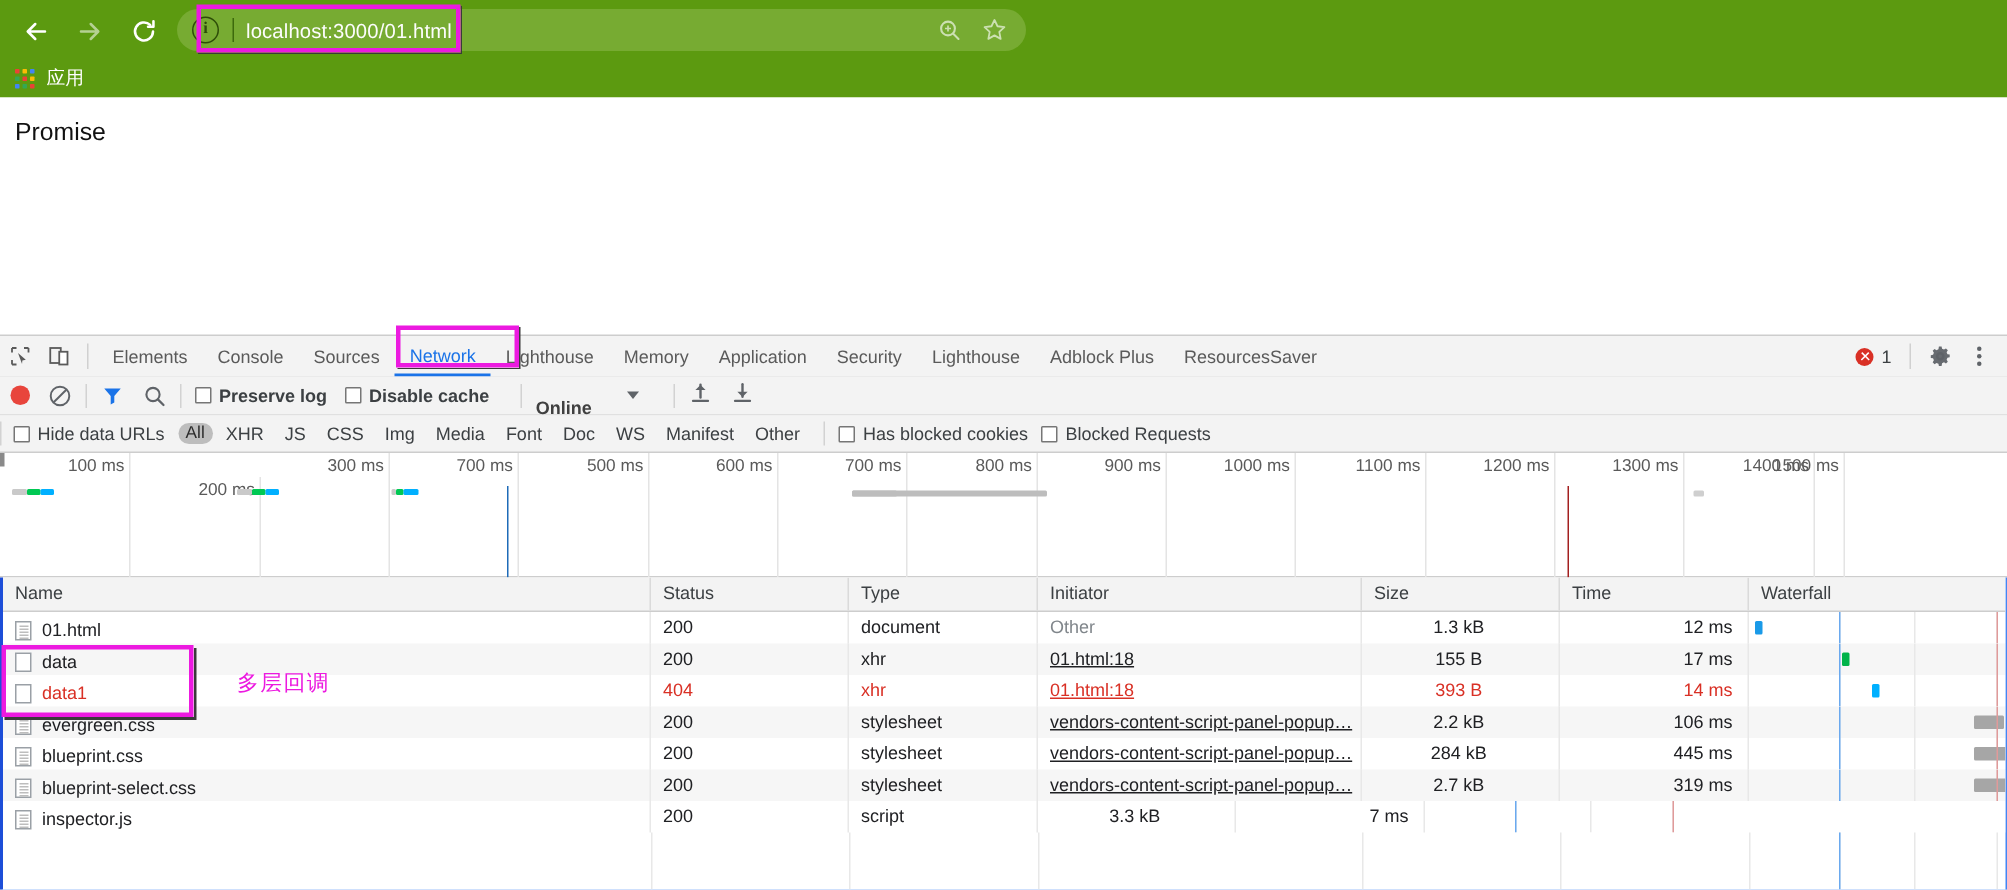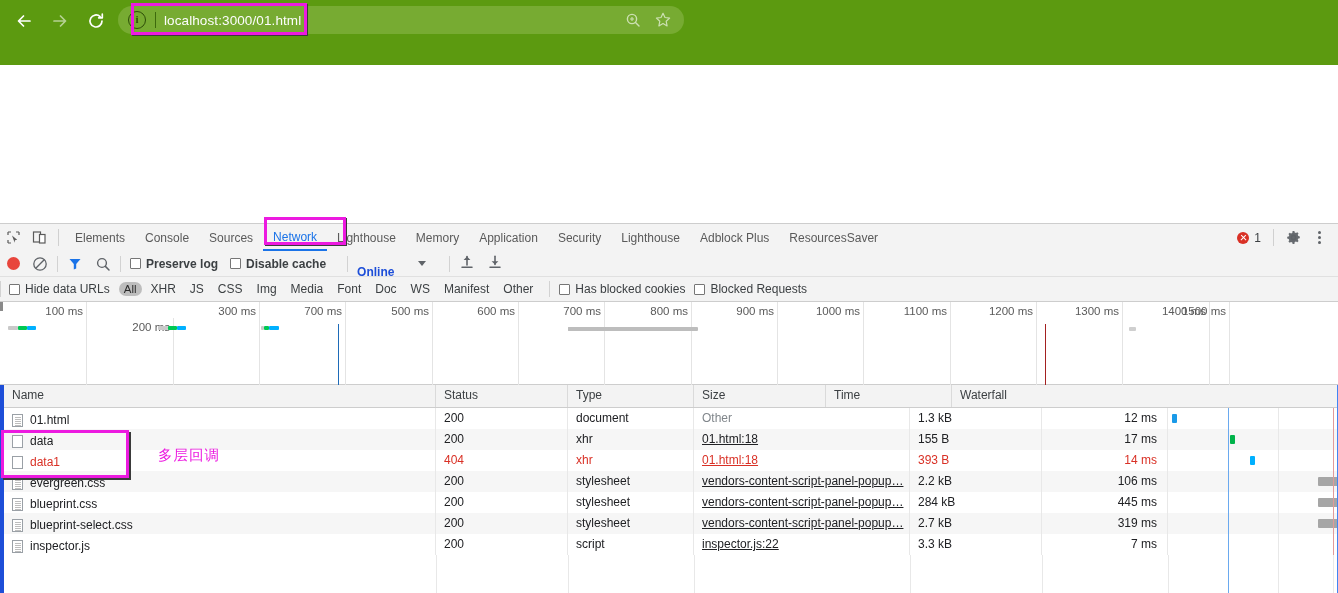--- a/index.html
+++ b/index.html
@@ -128,21 +128,21 @@
   }
   .rec-dot{width:13px;height:13px;border-radius:50%;background:#e8453c;}
   .tb-gap{width:12px;}
   .clear-ic,.filter-ic,.search-ic{width:16px;height:16px;display:block;}
   .tb-sep{width:1px;height:16px;background:#d2d2d2;margin:0 9px;}
   .cbx{
     width:11px;height:11px;border:1px solid #767676;background:#fff;border-radius:1px;
     display:inline-block;vertical-align:-1px;margin-right:5px;box-sizing:border-box;
   }
   .cbl{color:#3c4043;font-size:12px;margin-right:12px;white-space:nowrap;}
-  .throttle{color:#1d4ed8;font-size:12px;margin-top:16px;}
+  .throttle{color:#404040;font-size:12px;margin-top:16px;}
   .caret{
     width:0;height:0;border-left:4px solid transparent;border-right:4px solid transparent;
     border-top:5px solid #5f6368;margin:0 14px 0 24px;
   }
   .updown{width:16px;height:16px;margin-right:12px;}
 
   
   .dt-filterrow{
     position:absolute;left:0;top:53px;width:100%;height:25px;
     background:#f3f3f3;border-bottom:1px solid #cdcdcd;
@@ -174,21 +174,21 @@
     position:absolute;right:4px;top:3px;font-size:11.5px;color:#5a5a5a;white-space:nowrap;
   }
   .ov-left-cap{position:absolute;left:0;top:0;width:3px;height:9px;background:#8a8a8a;}
   .ov-bar{position:absolute;height:4px;border-radius:1px;}
   .ov-line{position:absolute;top:22px;height:61px;width:1px;}
   .ov-grid-base{position:absolute;left:0;bottom:0;width:100%;height:1px;background:#cdcdcd;}
 
   
   .reqtable{
     position:absolute;left:0;top:161px;width:1338px;height:209px;
-    border-left:4px solid #1d4ed8;border-right:1px solid #4285f4;
+    border-left:2px solid #1d4ed8;border-right:1px solid #4285f4;
     border-bottom:1px solid #4285f4;
     box-sizing:border-box;background:#fff;overflow:hidden;
   }
   .rt-head{
     display:flex;height:22px;background:#f3f3f3;border-bottom:1px solid #cdcdcd;
     font-size:12px;color:#3c4043;
   }
   .rt-head div{
     padding:3px 0 0 8px;box-sizing:border-box;border-right:1px solid #dadada;
     white-space:nowrap;overflow:hidden;
@@ -199,21 +199,21 @@
   .rt-row:nth-child(odd){background:#ffffff;}
   .rt-row:nth-child(even){background:#f6f6f6;}
   .rt-row > div{
     padding:3px 0 0 8px;box-sizing:border-box;border-right:1px solid #e8e8e8;
     white-space:nowrap;overflow:hidden;
   }
   .c-name{width:432px;display:flex;align-items:center;padding-left:8px;}
   .c-status{width:132px;}
   .c-type{width:126px;}
   .c-init{width:216px;}
-  .c-size{width:132px;text-align:left;padding-right:10px !important;}
+  .c-size{width:132px;text-align:center;padding-right:10px !important;}
   .c-time{width:126px;text-align:right;padding-right:10px !important;}
   .c-wf{flex:1;position:relative;border-right:none !important;padding:0 !important;}
   .rt-head .c-name{padding-top:3px;display:block;}
 
   .fileicon{
     width:11px;height:13px;border:1px solid #9aa0a6;background:#fff;margin-right:7px;
     flex:none;position:relative;box-sizing:border-box;
   }
   .fileicon.doc::before{
     content:"";position:absolute;left:1.5px;top:2px;width:6px;height:1px;
@@ -278,24 +278,43 @@
             </svg>
         </div>
         <div class="omni-icon">
           <svg width="18" height="18" viewBox="0 0 18 18">
               <path d="M9 2.3l2 4.2 4.6.6-3.4 3.2.9 4.6L9 12.6l-4.1 2.3.9-4.6L2.4 7.1l4.6-.6z" fill="none" stroke="#e9f2dd" stroke-width="1.2" stroke-linejoin="round"></path>
             </svg>
         </div>
       </div>
     </div>
 
+    <div class="bookmark-row">
+      <div class="bm-apps">
+        <span class="apps-grid">
+          <i style="background:#ea4335"></i>
+            <i style="background:#fbbc05"></i>
+            <i style="background:#4285f4"></i>
+          <i style="background:#34a853"></i>
+            <i style="background:#ea4335"></i>
+            <i style="background:#fbbc05"></i>
+          <i style="background:#4285f4"></i>
+            <i style="background:#34a853"></i>
+            <i style="background:#ea4335"></i>
+        </span>
+        <span>应用</span>
+      </div>
+    </div>
   </div>
 
   <div class="hl-url"></div>
 
+  <div class="viewport">
+    <div class="page-heading">Promise</div>
+  </div>
 
   <div class="devtools">
 
     <div class="dt-tabbar">
       <div class="dt-iconbtn">
         <svg width="15" height="15" viewBox="0 0 15 15">
             <path d="M2 2h3M2 2v3M13 2h-3M13 2v3M2 13h3M2 13v-3" fill="none" stroke="#5a5a5a" stroke-width="1.2"></path>
             <path d="M6 5.4l5.2 4.4-2.3.5-.2 2.4z" fill="#5a5a5a"></path>
           </svg>
       </div>
@@ -481,20 +500,21 @@
         <div class="ov-bar" style="left: 1129px; top: 25px; width: 7px; background: rgb(207, 207, 207);"></div>
         <div class="ov-line" style="left: 338px; background: rgb(30, 107, 184);"></div>
         <div class="ov-line" style="left: 1045px; background: rgb(163, 32, 32);"></div>
       </div>
 
     <div class="reqtable">
       <div class="rt-head">
         <div class="c-name">Name</div>
         <div class="c-status">Status</div>
         <div class="c-type">Type</div>
+        <div class="c-init">Initiator</div>
         <div class="c-size" style="text-align:left !important;padding-left:8px !important;">Size</div>
         <div class="c-time" style="text-align:left !important;padding-left:8px !important;">Time</div>
         <div class="c-wf" style="padding:3px 0 0 8px !important;">Waterfall</div>
       </div>
       <div id="rows">
           <div class="rt-row">
             <div class="c-name">
               <span class="fileicon doc"></span>
               <span class="name-txt">01.html</span>
             </div>
@@ -607,21 +627,20 @@
               <div class="wf-line" style="left: 165px; background: rgb(224, 154, 154);"></div>
             </div>
           </div>
           <div class="rt-row">
             <div class="c-name">
               <span class="fileicon doc"></span>
               <span class="name-txt">inspector.js</span>
             </div>
             <div class="c-status">200</div>
             <div class="c-type">script</div>
-            <div class="c-init"><span class="link">inspector.js:22</span></div>
             <div class="c-size">3.3 kB</div>
             <div class="c-time">7 ms</div>
             <div class="c-wf">
               <div class="wf-col" style="left: 60px;"></div>
               <div class="wf-col" style="left: 110px;"></div>
               <div class="wf-col" style="left: 165px;"></div>
               <div class="wf-line" style="left: 60px; background: rgb(106, 169, 239);"></div>
               <div class="wf-line" style="left: 165px; background: rgb(224, 154, 154);"></div>
             </div>
           </div>

